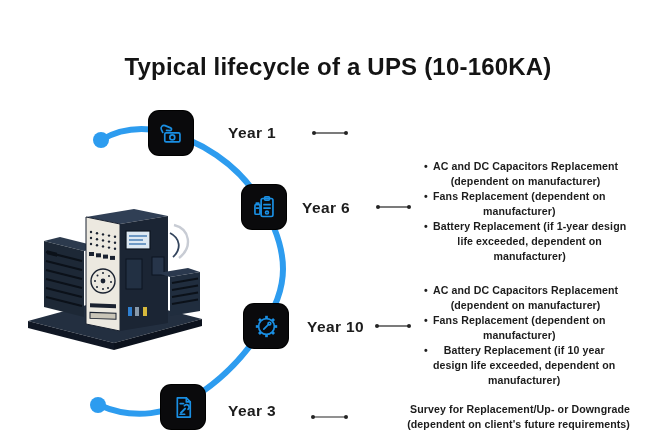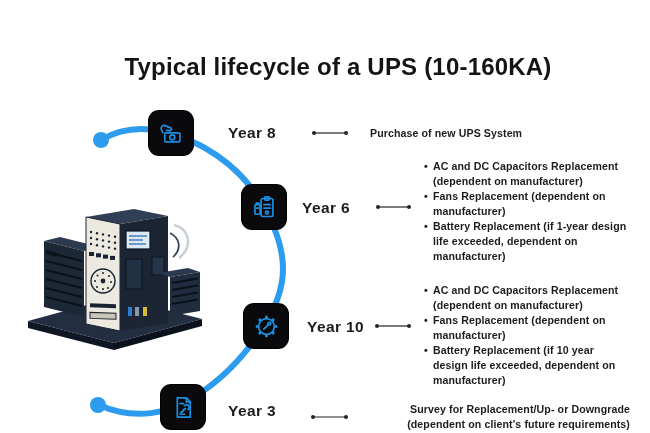--- a/index.html
+++ b/index.html
@@ -22,21 +22,21 @@
     position:absolute;font-size:15.5px;font-weight:700;letter-spacing:.4px;
     color:#1c1c1c;z-index:3;line-height:18px;
   }
   .desc{
     position:absolute;font-size:10.6px;font-weight:700;letter-spacing:.1px;
     line-height:15px;white-space:pre-line;z-index:3;color:#1c1c1c;
   }
   .bullets{position:absolute;z-index:3;width:240px;}
   .bullet{display:flex;font-size:10.6px;font-weight:700;letter-spacing:.1px;line-height:15px;color:#1c1c1c;}
   .bullet::before{content:"\2022";width:9px;flex:none;}
-  .bullet-text{white-space:pre-line;}
+  .bullet-text{white-space:pre-line;text-align:center;}
 </style>
 </head>
 <body>
 
 <div class="canvas">
 
   <div class="page-title">Typical lifecycle of a UPS (10-160KA)</div>
 
   <svg class="layer-svg" width="650" height="433" viewBox="0 0 650 433">
     <path d="M101,111 C120,100 140,98 160,102 C200,110 238,136 259,170
@@ -128,22 +128,21 @@
     </g>
   </svg>
 
   <div class="tile" style="left:149px;top:82px;">
     <svg width="27" height="27" viewBox="0 0 24 24" fill="none" stroke="#1A8FE3" stroke-width="1.5" stroke-linecap="round" stroke-linejoin="round">
       <path d="M4.2,11 L3,8.5 C2,6.3 4.2,4.1 6.3,5 L11.2,7 C12.6,7.6 12.1,9.6 10.6,9.5 L7.6,9.3"></path>
       <rect x="6" y="11.5" width="13.5" height="8" rx="1.2"></rect>
       <circle cx="12.7" cy="15.5" r="2.2"></circle>
     </svg>
   </div>
-  <div class="year-label" style="left:228px;top:95px;">Year 8</div>
-  <div class="desc" style="left:370px;top:97px;width:250px;">Purchase of new UPS System</div>
+  <div class="year-label" style="left:228px;top:95px;">Year 1</div>
 
   <div class="tile" style="left:242px;top:156px;">
     <svg width="27" height="27" viewBox="0 0 24 24" fill="none" stroke="#1A8FE3" stroke-width="1.5" stroke-linecap="round" stroke-linejoin="round">
       <rect x="9" y="4" width="10.5" height="16" rx="1.5"></rect>
       <rect x="12" y="2.5" width="4.5" height="3" rx="1"></rect>
       <line x1="11.5" y1="9.5" x2="17" y2="9.5"></line>
       <line x1="11.5" y1="12.5" x2="17" y2="12.5"></line>
       <circle cx="14.2" cy="16.5" r="1.3"></circle>
       <rect x="3.5" y="9.5" width="4.5" height="8.5" rx="1"></rect>
       <line x1="4.8" y1="8.2" x2="6.8" y2="8.2" stroke-width="1.8"></line>

